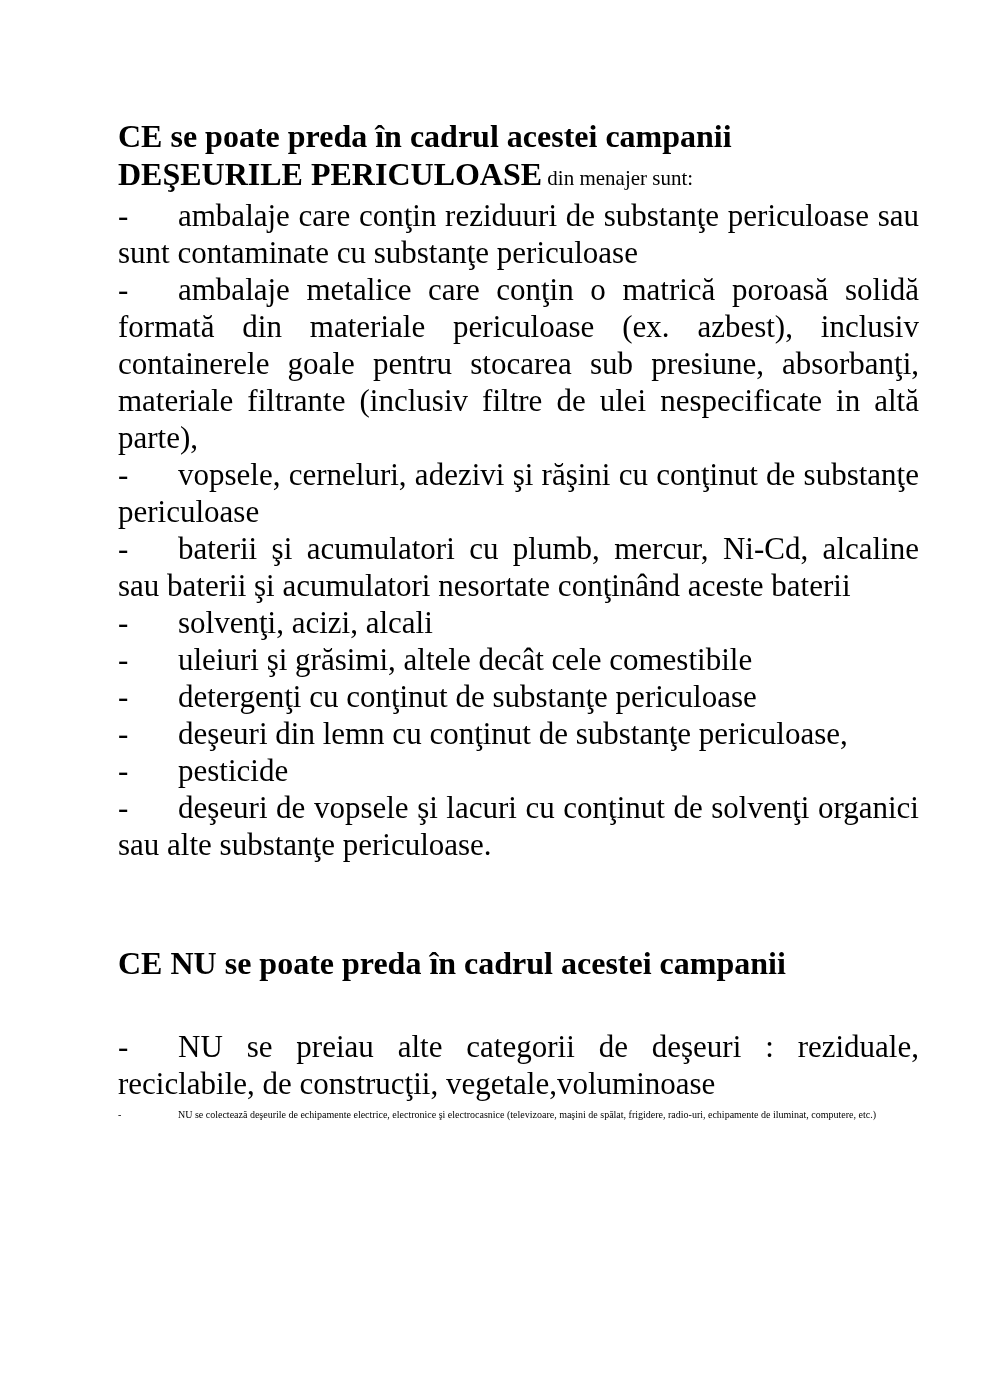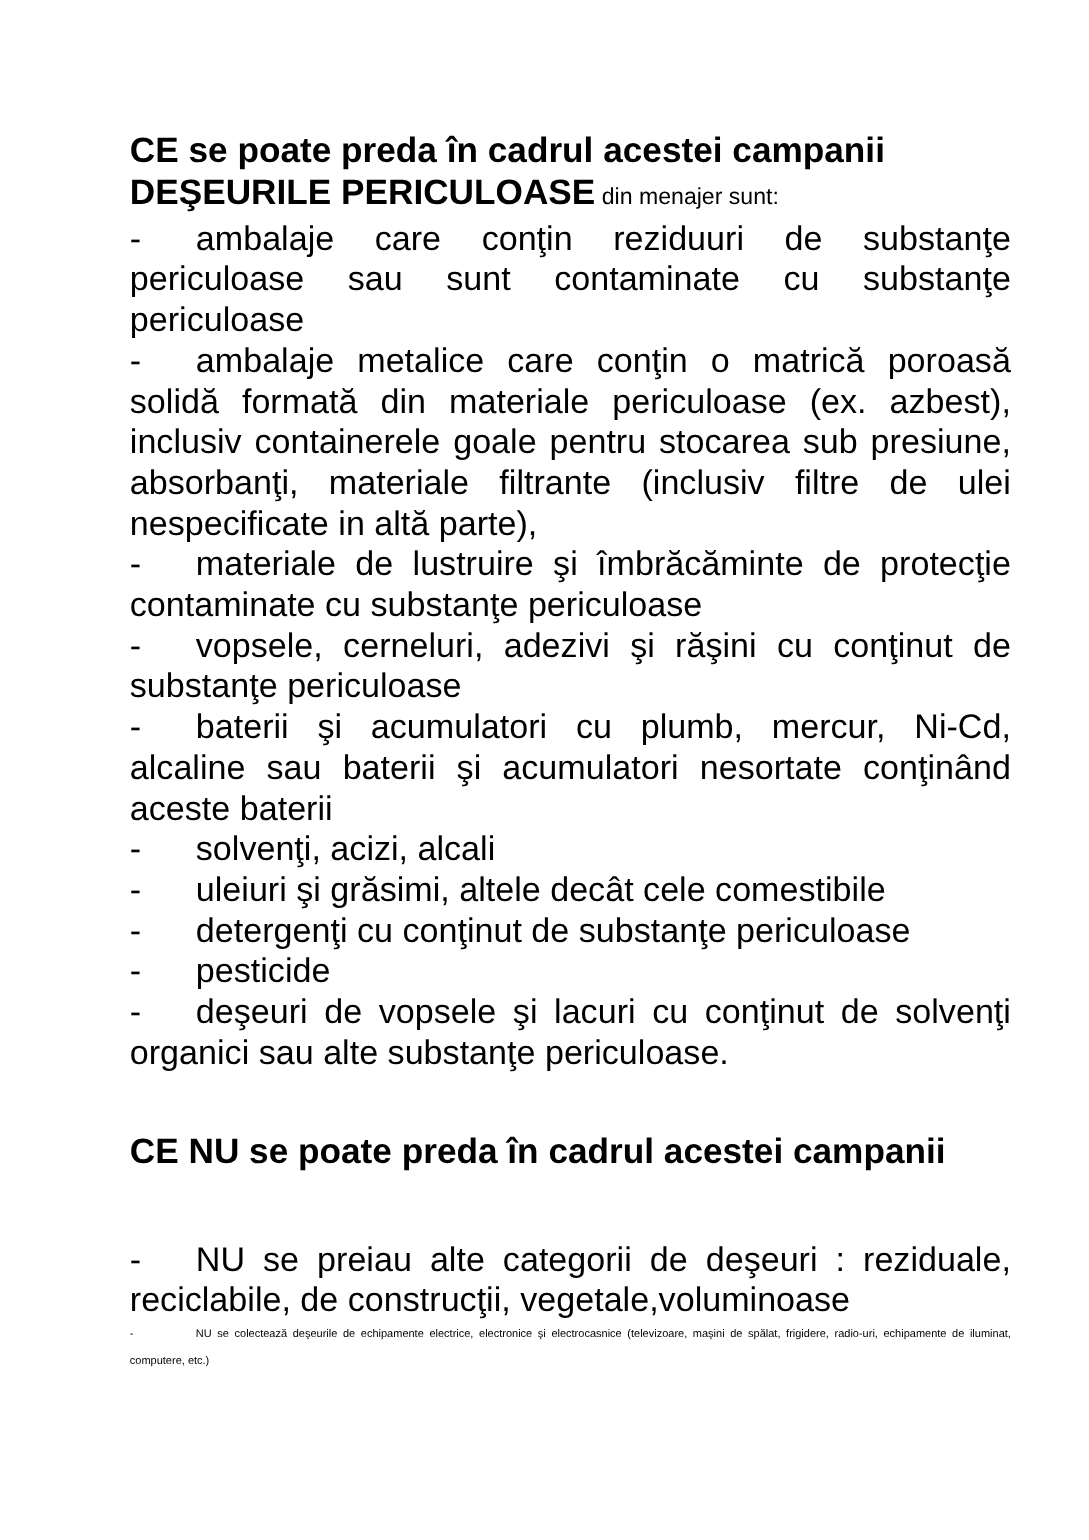--- a/index.html
+++ b/index.html
@@ -7,21 +7,21 @@
     padding: 0;
     background: #ffffff;
   }
   .page {
     position: relative;
     width: 981px;
     height: 1400px;
     background: #ffffff;
     box-sizing: border-box;
     padding: 117px 62px 0 118px;
-    font-family: Liberation Sans, sans-serif;
+    font-family: Liberation Serif, serif;
     color: #000000;
     overflow: hidden;
   }
   .heading {
     margin: 0;
     font-size: 32px;
     line-height: 38px;
     font-weight: bold;
     text-align: left;
   }
@@ -34,24 +34,24 @@
     font-size: 31px;
     line-height: 37px;
     text-align: justify;
   }
   .dash {
     display: inline-block;
     width: 60px;
     vertical-align: baseline;
   }
   .section2-heading {
-    margin-top: 52px;
+    margin-top: 81px;
   }
   .section2-first-item {
-    margin-top: 61px;
+    margin-top: 46px;
   }
   .small-note {
     margin: 0;
     font-size: 10px;
     line-height: 25px;
     text-align: justify;
   }
 </style>
 </head>
 <body>
@@ -59,33 +59,33 @@
 <div class="page">
 
   <p class="heading">CE se poate preda în cadrul acestei campanii</p>
 
   <p class="heading"><span>DEŞEURILE PERICULOASE</span><span class="heading-rest"> din menajer sunt:</span></p>
 
   <p class="item"><span class="dash">-</span><span>ambalaje care conţin reziduuri de substanţe periculoase sau sunt contaminate cu substanţe periculoase</span></p>
 
   <p class="item"><span class="dash">-</span><span>ambalaje metalice care conţin o matrică poroasă solidă formată din materiale periculoase (ex. azbest), inclusiv containerele goale pentru stocarea sub presiune, absorbanţi, materiale filtrante (inclusiv filtre de ulei nespecificate in altă parte),</span></p>
 
-  <p class="item"><span class="dash">-</span><span>materiale de lustruire şi îmbrăcăminte de protecţie contaminate cu substanţe periculoase</span></p>
 
   <p class="item"><span class="dash">-</span><span>vopsele, cerneluri, adezivi şi răşini cu conţinut de substanţe periculoase</span></p>
 
   <p class="item"><span class="dash">-</span><span>baterii şi acumulatori cu plumb, mercur, Ni-Cd, alcaline sau baterii şi acumulatori nesortate conţinând aceste baterii</span></p>
 
   <p class="item"><span class="dash">-</span><span>solvenţi, acizi, alcali</span></p>
 
   <p class="item"><span class="dash">-</span><span>uleiuri şi grăsimi, altele decât cele comestibile</span></p>
 
   <p class="item"><span class="dash">-</span><span>detergenţi cu conţinut de substanţe periculoase</span></p>
 
 
+  <p class="item"><span class="dash">-</span><span>deşeuri din lemn cu conţinut de substanţe periculoase,</span></p>
 
   <p class="item"><span class="dash">-</span><span>pesticide</span></p>
 
   <p class="item"><span class="dash">-</span><span>deşeuri de vopsele şi lacuri cu conţinut de solvenţi organici sau alte substanţe periculoase.</span></p>
 
   <p class="heading section2-heading">CE NU se poate preda în cadrul acestei campanii</p>
 
   <p class="item section2-first-item"><span class="dash">-</span><span>NU se preiau alte categorii de deşeuri : reziduale, reciclabile, de construcţii, vegetale,voluminoase</span></p>
 
   <p class="small-note"><span class="dash">-</span><span>NU se colectează deşeurile de echipamente electrice, electronice şi electrocasnice (televizoare, maşini de spălat, frigidere, radio-uri, echipamente de iluminat, computere, etc.)</span></p>

